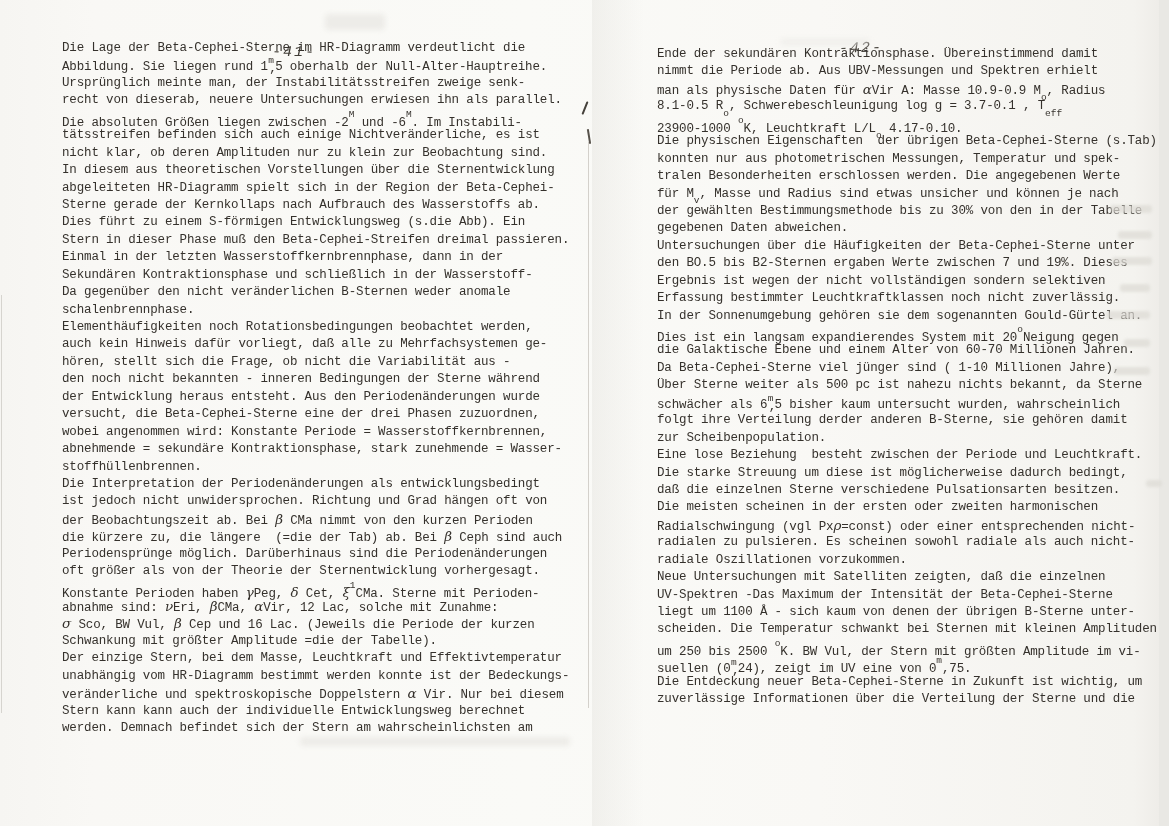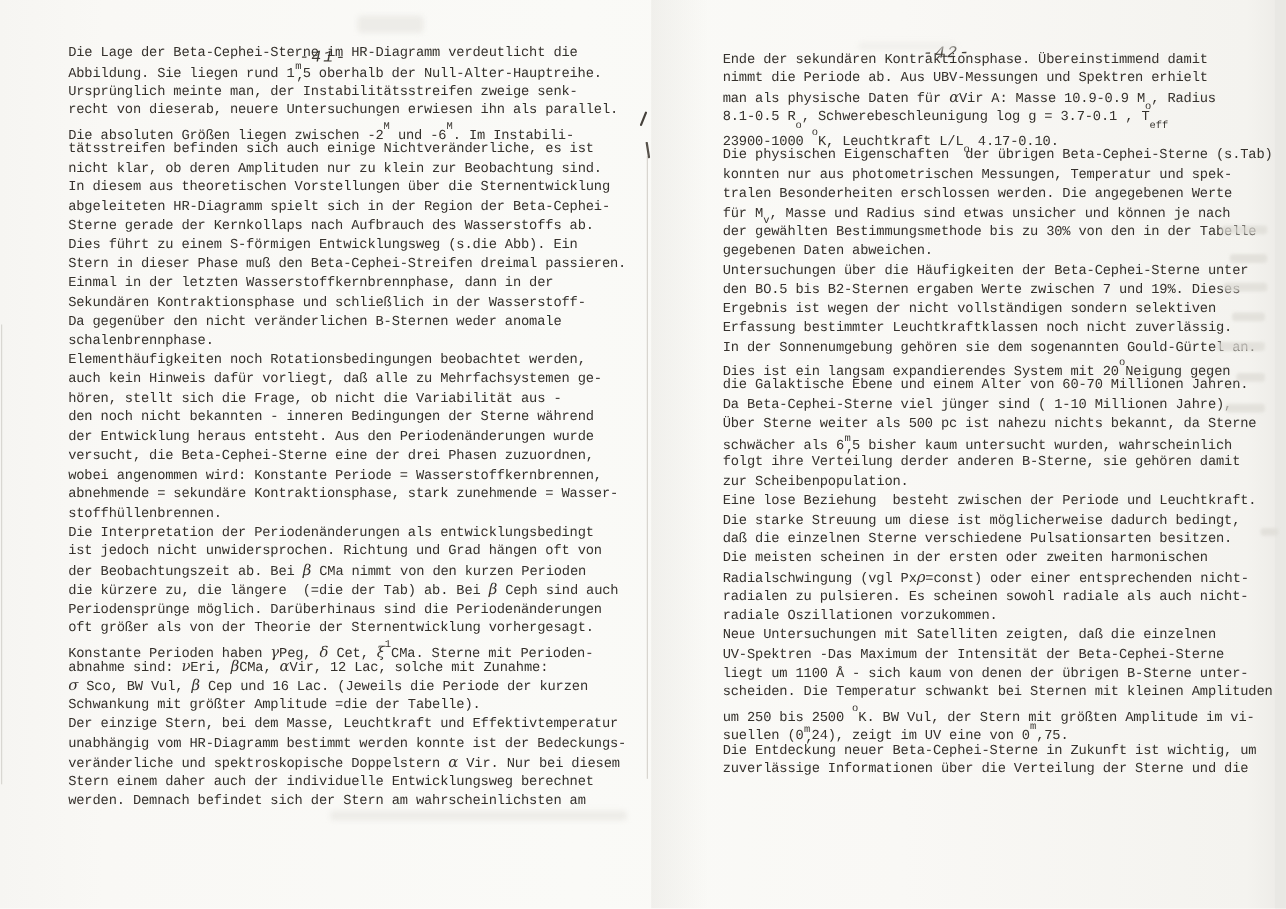--- a/index.html
+++ b/index.html
@@ -83,21 +83,21 @@
       <div class="line">die kürzere zu, die längere  (=die der Tab) ab. Bei <i class="g">β</i> Ceph sind auch</div>
       <div class="line">Periodensprünge möglich. Darüberhinaus sind die Periodenänderungen</div>
       <div class="line">oft größer als von der Theorie der Sternentwicklung vorhergesagt.</div>
       <div class="line">Konstante Perioden haben <i class="g">γ</i>Peg, <i class="g">δ</i> Cet, <i class="g">ξ</i><sup>1</sup>CMa. Sterne mit Perioden-</div>
       <div class="line">abnahme sind: <i class="g">ν</i>Eri, <i class="g">β</i>CMa, <i class="g">α</i>Vir, 12 Lac, solche mit Zunahme:</div>
       <div class="line"><i class="g">σ</i> Sco, BW Vul, <i class="g">β</i> Cep und 16 Lac. (Jeweils die Periode der kurzen</div>
       <div class="line">Schwankung mit größter Amplitude =die der Tabelle).</div>
       <div class="line">Der einzige Stern, bei dem Masse, Leuchtkraft und Effektivtemperatur</div>
       <div class="line">unabhängig vom HR-Diagramm bestimmt werden konnte ist der Bedeckungs-</div>
       <div class="line">veränderliche und spektroskopische Doppelstern <i class="g">α</i> Vir. Nur bei diesem</div>
-      <div class="line">Stern einem daher auch der individuelle Entwicklungsweg berechnet</div>
+      <div class="line">Stern kann kann auch der individuelle Entwicklungsweg berechnet</div>
       <div class="line">werden. Demnach befindet sich der Stern am wahrscheinlichsten am</div>
     </div>
 
   <div class="page-number" style="left:839px;top:12px;transform:rotate(-1deg);">-42-</div>
   <div class="text-block" style="left:657px;top:46px;width:505px;">
       <div class="line">Ende der sekundären Kontraktionsphase. Übereinstimmend damit</div>
       <div class="line">nimmt die Periode ab. Aus UBV-Messungen und Spektren erhielt</div>
       <div class="line">man als physische Daten für <i class="g">α</i>Vir A: Masse 10.9-0.9 M<sub>o</sub>, Radius</div>
       <div class="line">8.1-0.5 R<sub>o</sub>, Schwerebeschleunigung log g = 3.7-0.1 , T<sub>eff</sub></div>
       <div class="line">23900-1000 <sup>o</sup>K, Leuchtkraft L/L<sub>o</sub> 4.17-0.10.</div>

